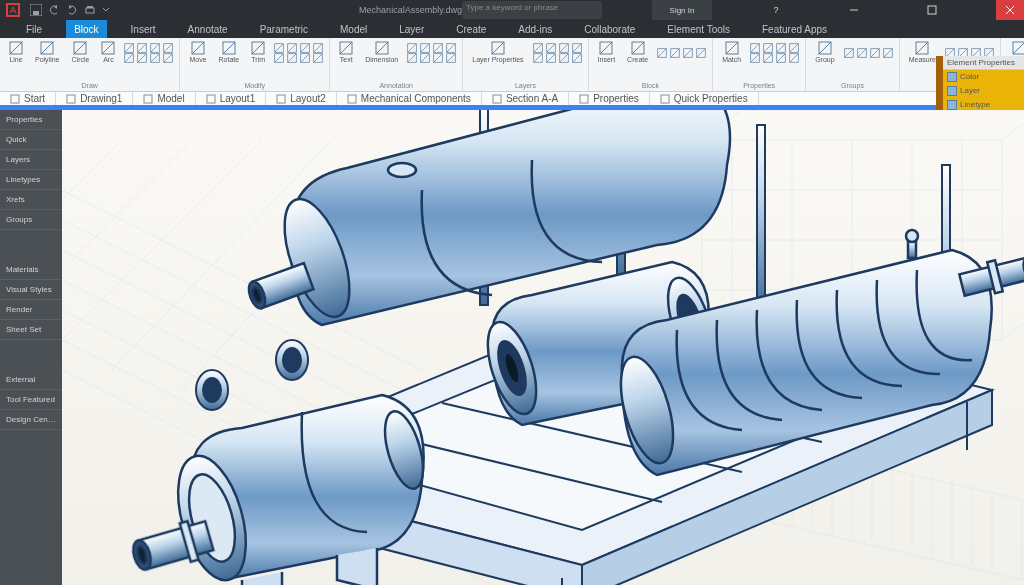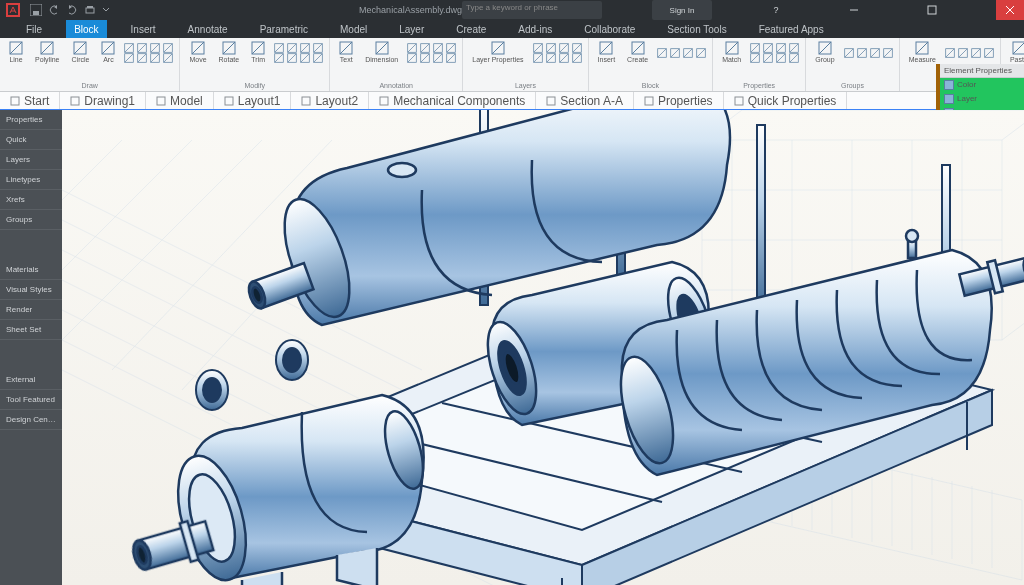--- a/index.html
+++ b/index.html
@@ -26,31 +26,31 @@
 .ribbon .grp { border-right: 1px solid #d8dadd; padding: 2px 6px 2px 6px; display: flex; flex-direction: column; justify-content: space-between; }
 .ribbon .grp .row { display: flex; gap: 6px; align-items: center; }
 .ribbon .grp .lbl { font-size: 7px; color: #7a7f84; text-align: center; }
 .ribbon .btn { display: flex; flex-direction: column; align-items: center; gap: 1px; padding: 1px 3px; }
 .ribbon .btn .ic { width: 14px; height: 14px; }
 .ribbon .btn span { font-size: 7px; line-height: 8px; white-space: nowrap; }
 .ribbon .mini { display: flex; gap: 3px; }
 .ribbon .mini .ic { width: 10px; height: 10px; }
 
 
-.subribbon { height: 18px; background: #fafbfc; border-bottom: 1px solid #3b82f6; display: flex; align-items: center; font-size: 12px; color: #555; }
+.subribbon { height: 18px; background: #fafbfc; border-bottom: 5px solid #3b82f6; display: flex; align-items: center; font-size: 10px; color: #555; }
 .subribbon .cell { border-right: 1px solid #d8dadd; padding: 0 10px; height: 100%; display: flex; align-items: center; gap: 4px; }
 .subribbon .cell svg { width: 10px; height: 10px; }
 
 
 .leftpanel { position: absolute; top: 110px; left: 0; width: 62px; height: 475px; background: #4b5055; color: #d0d3d6; font-size: 8px; }
 .leftpanel .item { padding: 5px 6px; border-bottom: 1px solid #5a5f64; white-space: nowrap; overflow: hidden; text-overflow: ellipsis; }
 .leftpanel .gap { height: 30px; border-bottom: none; }
 
 
-.rightpanel { position: absolute; top: 64px; right: 0; width: 88px; height: 54px; background: #22c55e; border-left: 4px solid #a16207; font-size: 8px; color: #555; }
+.rightpanel { position: absolute; top: 56px; right: 0; width: 88px; height: 54px; background: #eab308; border-left: 7px solid #a16207; font-size: 8px; color: #555; }
 .rightpanel .hdr { background: #e4e6e8; padding: 2px 4px; font-size: 8px; border-bottom: 1px solid #c9cccf; }
 .rightpanel .row { padding: 2px 4px; display: flex; gap: 3px; }
 .rightpanel .row .sw { width: 10px; height: 10px; background: #8ab4d8; border: 1px solid #5a7fa0; }
 
 
 .canvas { position: absolute; top: 110px; left: 62px; right: 0; bottom: 0; background: linear-gradient(#faf9f5, #f2f0ea); overflow: hidden; }
 .canvas svg { width: 100%; height: 100%; display: block; }
 
 .ic { display: inline-block; }
 </style>
@@ -117,21 +117,21 @@
 <div class="mi">File</div>
     <div class="mi active">Block</div>
     <div class="mi">Insert</div>
     <div class="mi">Annotate</div>
     <div class="mi">Parametric</div>
     <div class="mi">Model</div>
     <div class="mi">Layer</div>
     <div class="mi">Create</div>
     <div class="mi">Add-ins</div>
     <div class="mi">Collaborate</div>
-    <div class="mi">Section Tools</div>
+    <div class="mi">Element Tools</div>
     <div class="mi">Featured Apps</div>
   </div>
 
 <div class="ribbon">
 
 <div class="grp">
       <div class="row">
         <div class="btn">
           <span class="ic"><svg viewBox="0 0 14 14">
               <rect x="1" y="1" width="12" height="12" fill="none" stroke="#5a7fa0"></rect>

